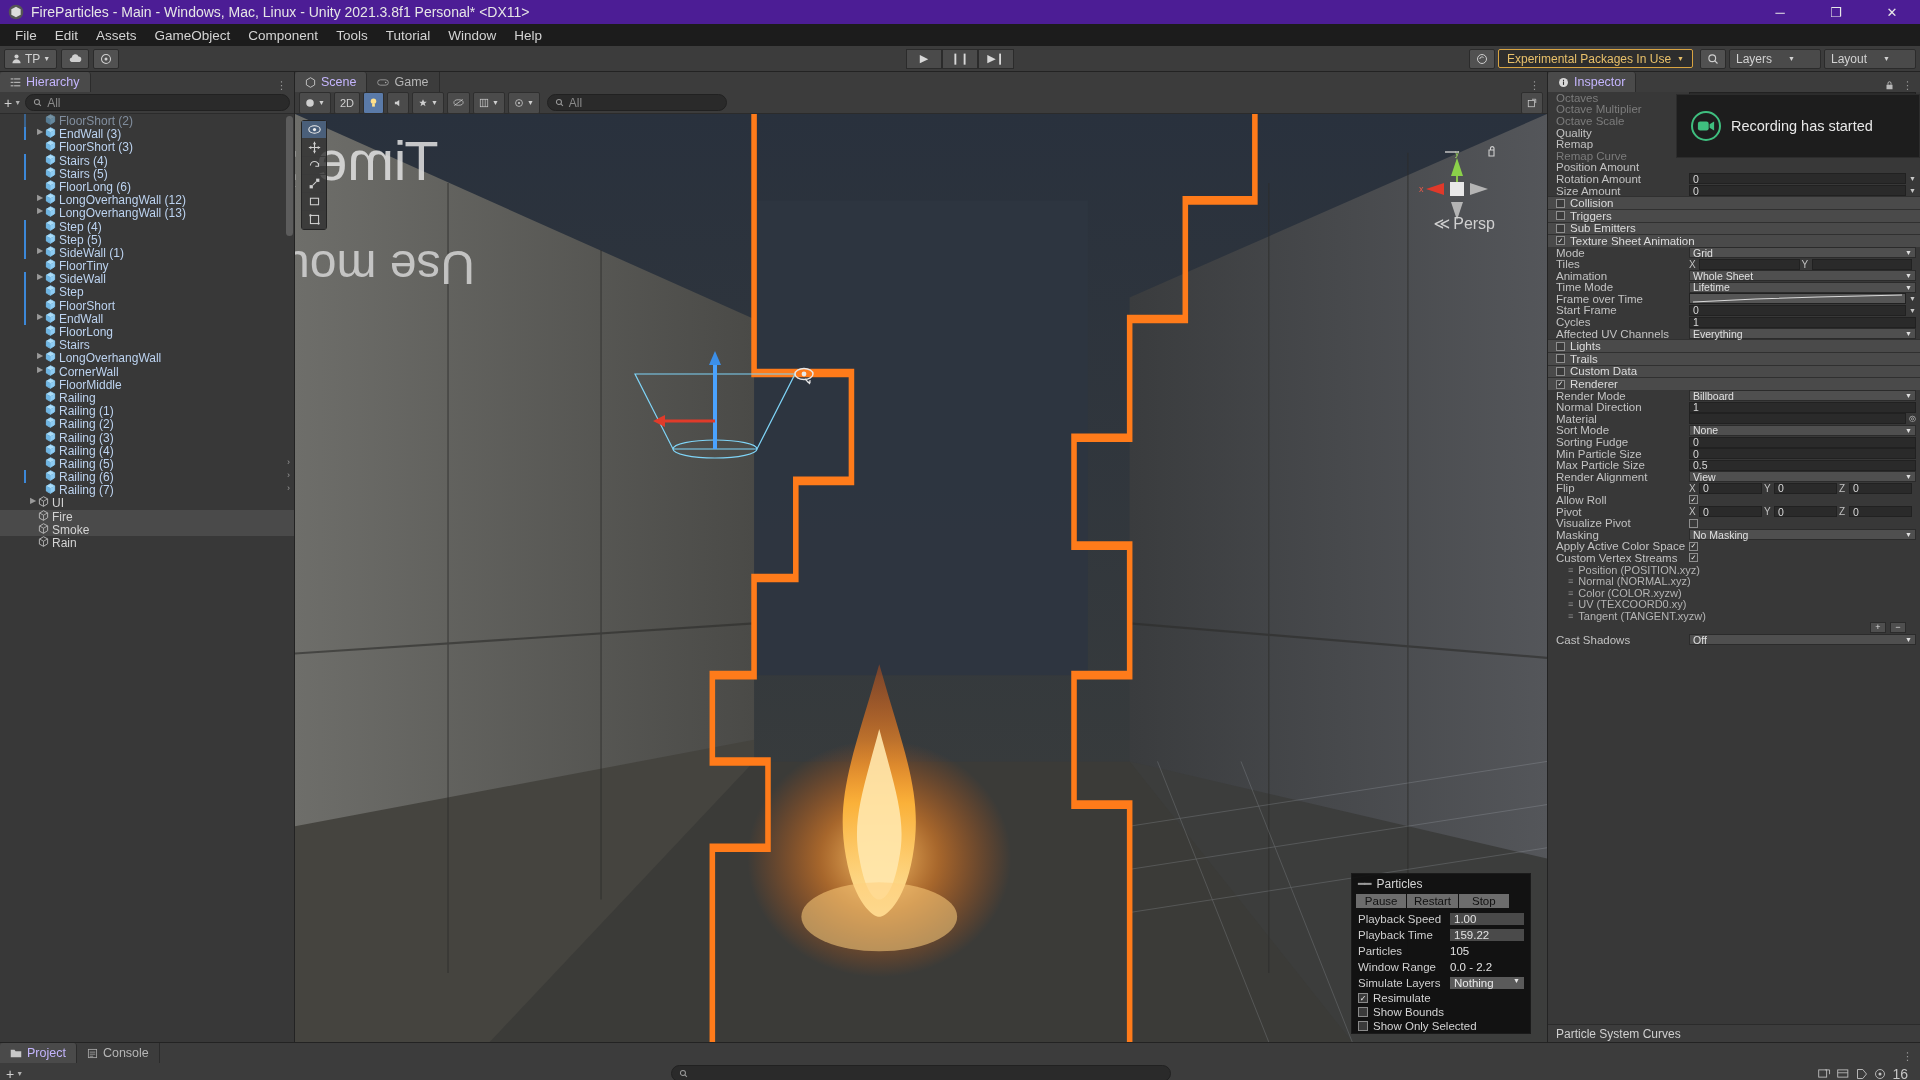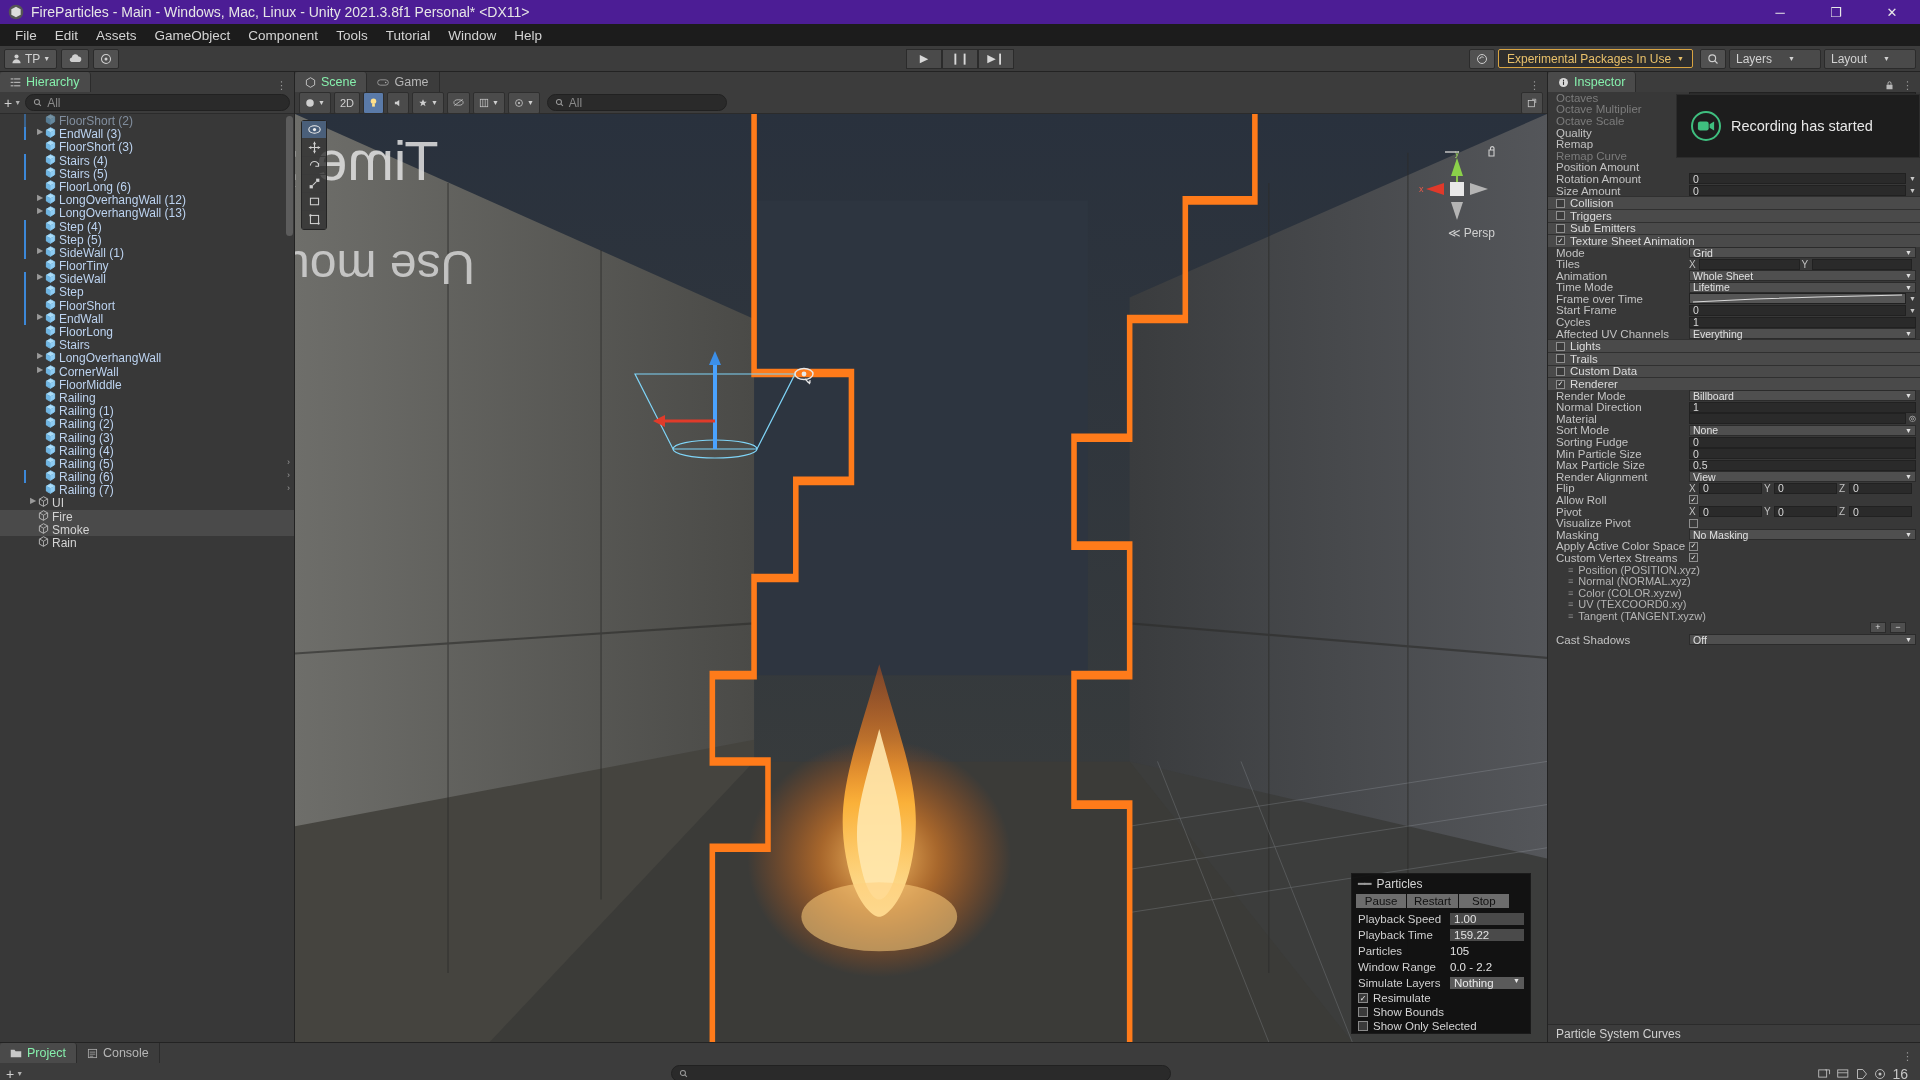--- a/index.html
+++ b/index.html
@@ -43,21 +43,21 @@
              height:19px; display:flex; align-items:center; padding:0 8px; font-size:12px; gap:6px;}
   .drop { background:#4a4a4a;border:1px solid #2b2b2b;height:20px;display:flex;align-items:center;
           padding:0 6px;color:#d2d2d2;font-size:12px;gap:16px;border-radius:2px;}
 
   
   #root { display:flex; height:calc(1080px - 24px - 22px - 26px - 38px); }
   .panel { background:#383838; }
   .panel-tabs { height:20px; background:#3c3c3c; display:flex; align-items:flex-end; }
   .ptab { height:20px; background:#3c3c3c; display:flex; align-items:center; gap:5px;
           padding:0 10px; font-size:12.5px; color:#b6b6b6; border-right:1px solid #2b2b2b;}
-  .ptab.active { background:#4a4a4a; color:#86efac; border-top-left-radius:3px;border-top-right-radius:3px;}
+  .ptab.active { background:#4a4a4a; color:#c4b5fd; border-top-left-radius:3px;border-top-right-radius:3px;}
   .ptab-fill { flex:1; background:#3c3c3c; display:flex; justify-content:flex-end; align-items:center;
                padding-right:6px; color:#9a9a9a; font-size:13px;}
 
   
   #hierarchy { width:295px; display:flex; flex-direction:column; background:#383838;
                border-right:1px solid #232323; }
   #hier-toolbar { height:22px; background:#3c3c3c; display:flex; align-items:center; gap:4px;
                   padding:0 4px; border-bottom:1px solid #2b2b2b;}
   .searchbox { flex:1; height:17px; background:#2a2a2a; border:1px solid #212121; border-radius:9px;
                display:flex; align-items:center; padding:0 7px; gap:5px; color:#8a8a8a; font-size:12px;}
@@ -79,21 +79,21 @@
   .stb { height:17px; background:#4b4b4b; border:1px solid #2e2e2e; border-radius:2px;
          display:flex; align-items:center; padding:10px 5px; gap:3px; color:#cfcfcf; font-size:11px;}
   #sceneview { flex:1; position:relative; overflow:hidden;
      background:linear-gradient(180deg,#2b3340 0%,#232a33 22%,#31312f 45%,#3a3a36 70%,#2c2c2a 100%); }
   #scene-tools { position:absolute; left:6px; top:6px; width:26px;
      background:#303030cc; border:1px solid #242424; border-radius:3px; }
   #scene-tools div { height:18px; display:flex; align-items:center; justify-content:center;
      color:#cfcfcf; font-size:11px; border-bottom:1px solid #3a3a3a;}
   #scene-tools div:first-child { background:#4a5f7a; }
   #gizmo { position:absolute; right:45px; top:30px; width:90px; height:90px; }
-  #persp { position:absolute; right:52px; top:112px; color:#d0d0d0; font-size:12px;}
+  #persp { position:absolute; right:52px; top:100px; color:#d0d0d0; font-size:16px;}
   #particles-panel { position:absolute; right:16px; bottom:8px; width:180px;
      background:#0e0e0ee8; border:1px solid #1b1b1b; font-size:11.5px; color:#d4d4d4;}
   #particles-panel .hdr { padding:3px 6px; display:flex; align-items:center; gap:6px; font-size:12px;}
   #particles-panel .btns { display:flex; padding:0 21px 3px 4px; gap:1px;}
   #particles-panel .btns div { flex:1; background:#6d6d6d; color:#111; text-align:center;
      font-size:11.5px; padding:1px 0; }
   .prow { display:flex; align-items:center; padding:1px 6px; gap:4px; height:16px;}
   .prow .lbl { width:88px; font-size:11.5px; color:#cfcfcf;}
   .prow .fld { flex:1; background:#4a4a4a; padding:0 4px; font-size:11.5px; color:#e2e2e2;}
   .prow .plain { flex:1; font-size:11.5px; color:#e2e2e2;}

